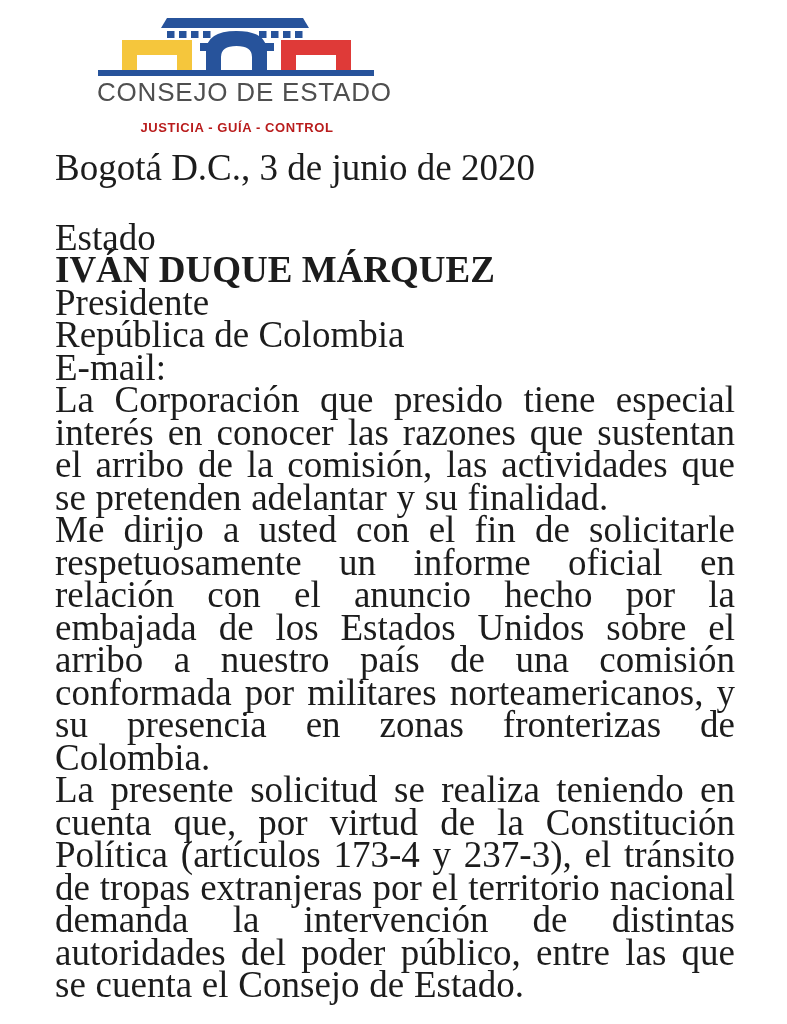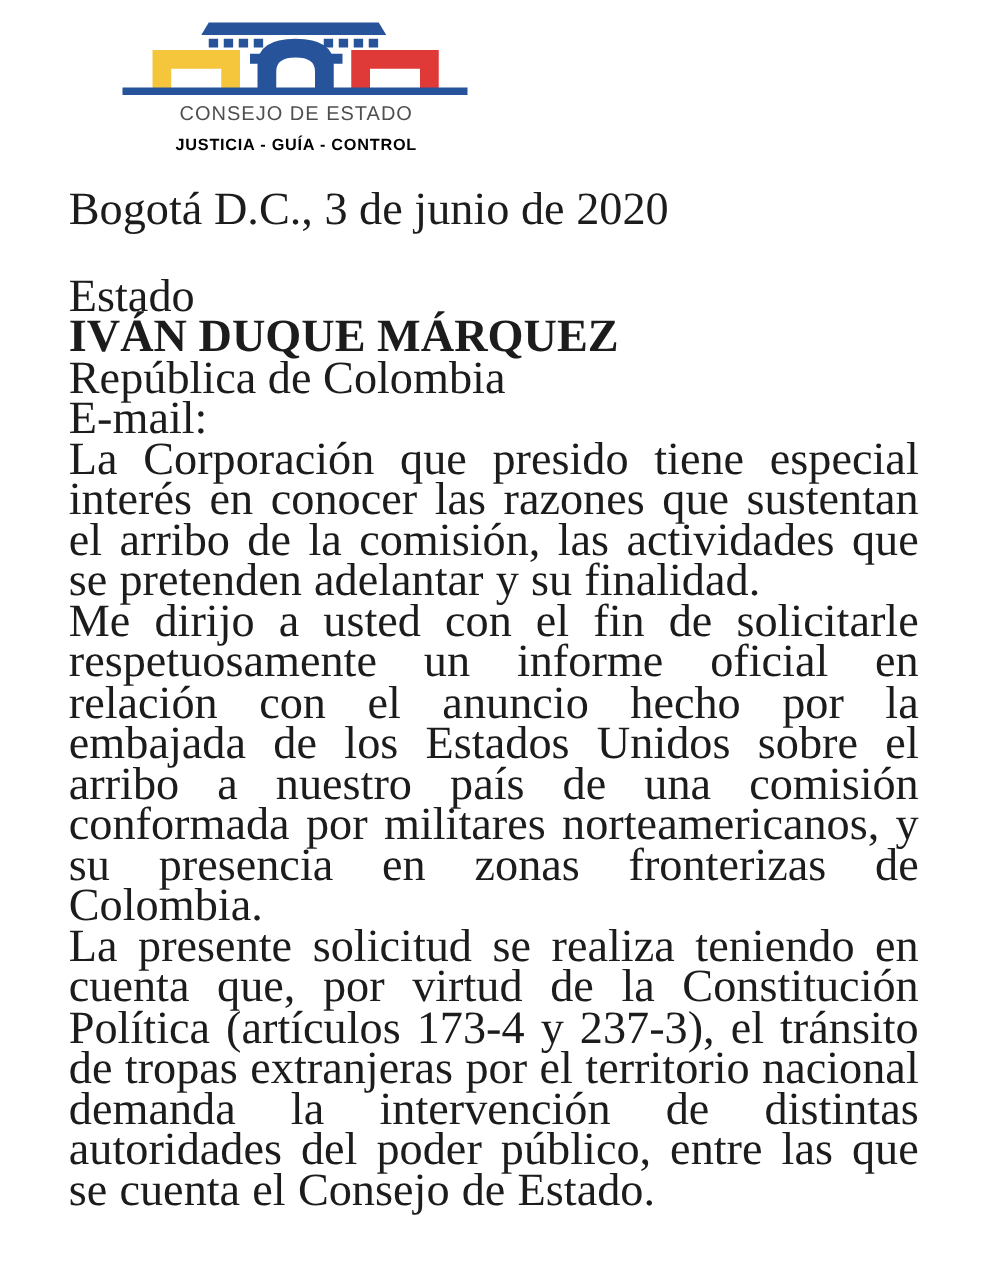--- a/index.html
+++ b/index.html
@@ -28,34 +28,34 @@
     user-select: none;
   }
   .emblem {
     display: block;
     width: 280px;
     height: 78px;
   }
   .org-name {
     margin-top: 1px;
     font-family: "Liberation Sans", "DejaVu Sans", sans-serif;
-    font-size: 16px;
+    font-size: 26px;
     line-height: 26px;
     letter-spacing: 0.8px;
     color: #4f4f4f;
     white-space: nowrap;
   }
   .motto {
-    margin-top: 4px;
+    margin-top: 16px;
     font-family: "Liberation Sans", "DejaVu Sans", sans-serif;
     font-weight: bold;
     font-size: 13px;
     line-height: 14px;
     letter-spacing: 0.6px;
-    color: #000000;
+    color: #b91c1c;
     white-space: nowrap;
   }
 
   
   .letter {
     position: absolute;
     left: 55px;
     top: 152px;
     width: 680px;
     color: #1c1c1c;
@@ -112,20 +112,21 @@
     <div class="org-name">CONSEJO DE ESTADO</div>
     <div class="motto">JUSTICIA - GUÍA - CONTROL</div>
   </header>
 
   <main class="letter">
     <p class="date">Bogotá D.C., 3 de junio de 2020</p>
 
     <div class="recipient">
       <p>Estado</p>
       <p class="bold">IVÁN DUQUE MÁRQUEZ</p>
+      <p>Presidente</p>
       <p>República de Colombia</p>
       <p>E-mail:</p>
     </div>
 
 
     <p class="para para-2">La Corporación que presido tiene especial interés en conocer las razones que sustentan el arribo de la comisión, las actividades que se pretenden adelantar y su finalidad.</p>
     <p class="para para-1">Me dirijo a usted con el fin de solicitarle respetuosamente un informe oficial en relación con el anuncio hecho por la embajada de los Estados Unidos sobre el arribo a nuestro país de una comisión conformada por militares norteamericanos, y su presencia en zonas fronterizas de Colombia.</p>
     <p class="para para-3">La presente solicitud se realiza teniendo en cuenta que, por virtud de la Constitución Política (artículos 173-4 y 237-3), el tránsito de tropas extranjeras por el territorio nacional demanda la intervención de distintas autoridades del poder público, entre las que se cuenta el Consejo de Estado.</p>
   </main>
 

